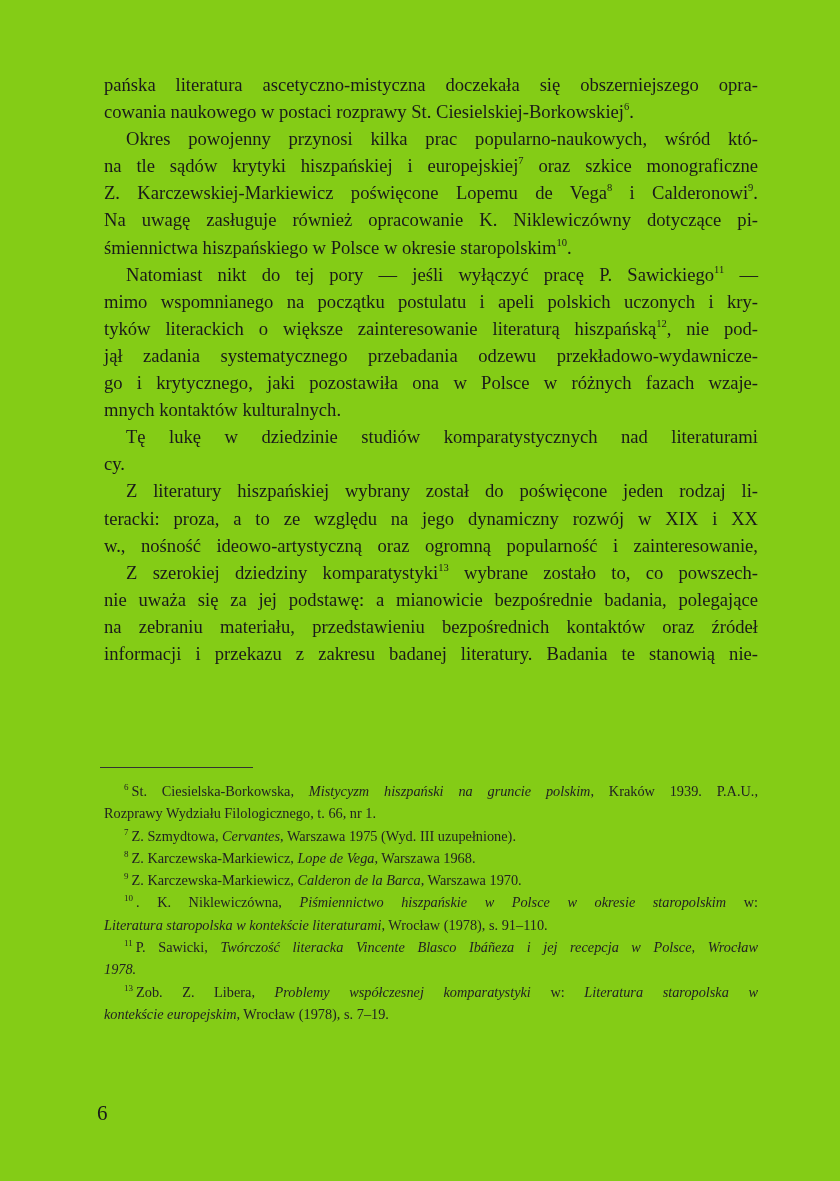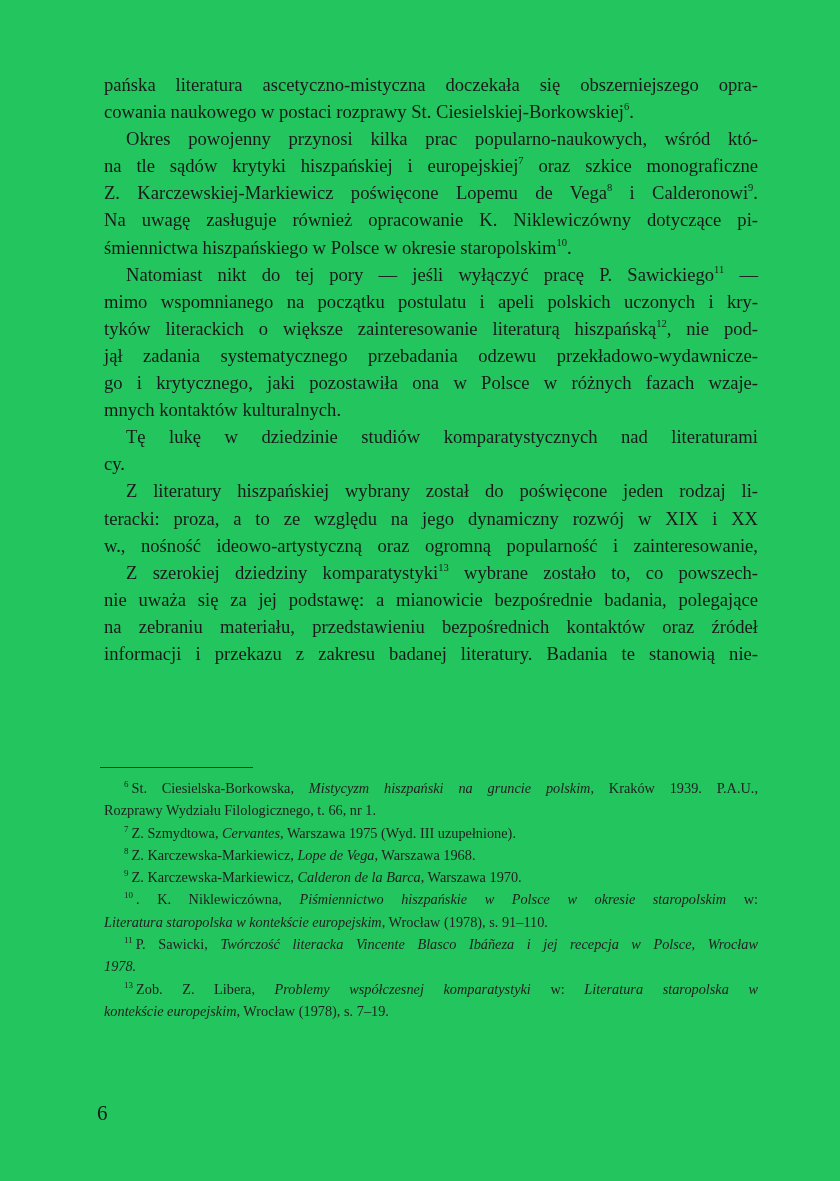--- a/index.html
+++ b/index.html
@@ -1,19 +1,19 @@
 <!DOCTYPE html>
 <html><head>
 <meta charset="utf-8">
 <style>
   html, body { margin: 0; padding: 0; background: #ffffff; }
   body { width: 840px; height: 1181px; position: relative; overflow: hidden; }
   .page {
     position: absolute; left: 0; top: 0; width: 840px; height: 1181px;
-    background: #22c55e; color: #1a1a1a;
+    background: #84cc16; color: #1a1a1a;
     font-family: "Liberation Serif", "DejaVu Serif", serif;
   }
   .body-text {
     position: absolute; left: 104px; top: 71px; width: 654px;
     font-size: 18.6px; line-height: 27.1px;
   }
   .para { margin: 0; }
   .line {
     display: block; text-align: justify; text-align-last: justify;
     white-space: nowrap; height: 27.1px; overflow: visible;
@@ -21,21 +21,21 @@
   .line.last { text-align-last: left; }
   .line.indent { padding-left: 22px; }
   sup { font-size: 10.5px; line-height: 0; vertical-align: 0; position: relative; top: -8px; }
 
   .fn-rule {
     position: absolute; left: 100px; top: 767px; width: 153px; height: 0;
     border-top: 1.2px solid #333;
   }
   .footnotes {
     position: absolute; left: 104px; top: 775px; width: 654px;
-    font-size: 14.3px; line-height: 27px; color: #222;
+    font-size: 14.3px; line-height: 32px; color: #222;
   }
   .fn-line {
     display: block; white-space: nowrap; height: 22.3px;
     text-align: justify; text-align-last: justify;
   }
   .fn-line.last { text-align-last: left; }
   .fn-line.indent { padding-left: 20px; }
   .fn-mark { font-size: 9px; position: relative; top: -6px; margin-right: 3px; }
   i { font-style: italic; }
 
@@ -94,21 +94,21 @@
         <span class="fn-line indent last"><span class="fn-mark">7</span><span>Z. Szmydtowa, </span><i>Cervantes</i><span>, Warszawa 1975 (Wyd. III uzupełnione).</span></span>
       </div>
       <div>
         <span class="fn-line indent last"><span class="fn-mark">8</span><span>Z. Karczewska-Markiewicz, </span><i>Lope de Vega</i><span>, Warszawa 1968.</span></span>
       </div>
       <div>
         <span class="fn-line indent last"><span class="fn-mark">9</span><span>Z. Karczewska-Markiewicz, </span><i>Calderon de la Barca</i><span>, Warszawa 1970.</span></span>
       </div>
       <div>
         <span class="fn-line indent"><span class="fn-mark">10</span><span>. K. Niklewiczówna, </span><i>Piśmiennictwo hiszpańskie w Polsce w okresie staropolskim</i><span> w: </span></span>
-        <span class="fn-line last"><i>Literatura staropolska w kontekście europejskim</i><span>, Wrocław (1978), s. 91–110.</span></span>
+        <span class="fn-line last"><i>Literatura staropolska w kontekście literaturami</i><span>, Wrocław (1978), s. 91–110.</span></span>
       </div>
       <div>
         <span class="fn-line indent"><span class="fn-mark">11</span><span>P. Sawicki, </span><i>Twórczość literacka Vincente Blasco Ibáñeza i jej recepcja w Polsce, Wrocław</i></span>
         <span class="fn-line last"><i>1978.</i></span>
       </div>
       <div>
         <span class="fn-line indent"><span class="fn-mark">13</span><span>Zob. Z. Libera, </span><i>Problemy współczesnej komparatystyki</i><span> w: </span><i>Literatura staropolska w</i></span>
         <span class="fn-line last"><i>kontekście europejskim</i><span>, Wrocław (1978), s. 7–19.</span></span>
       </div>
     </div>

